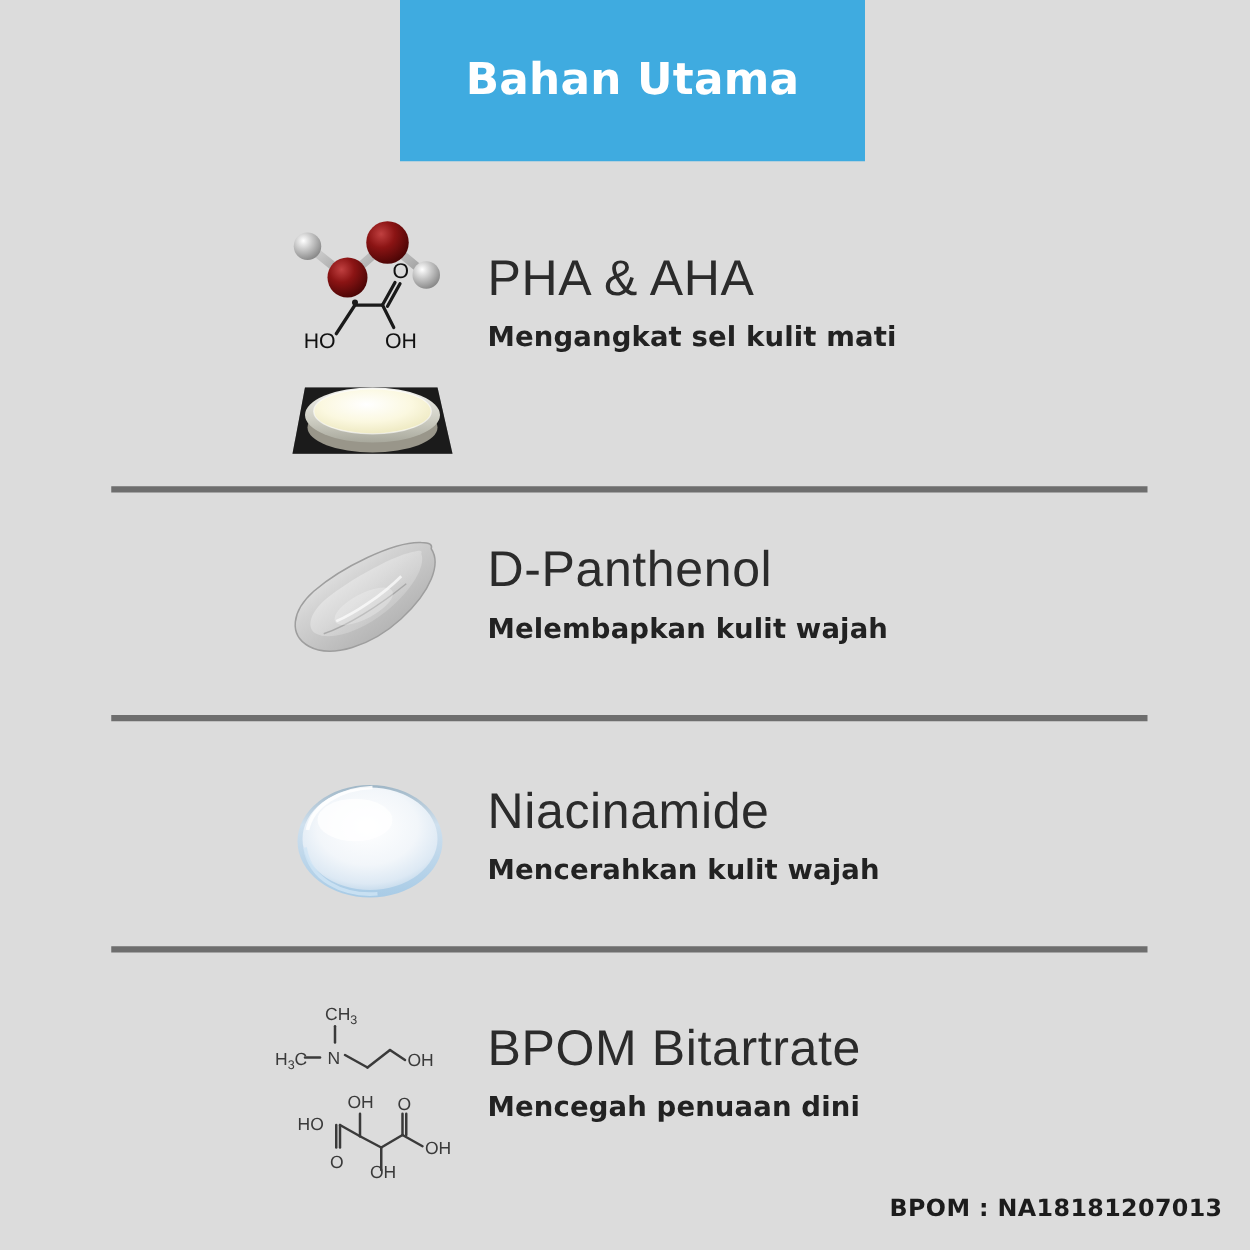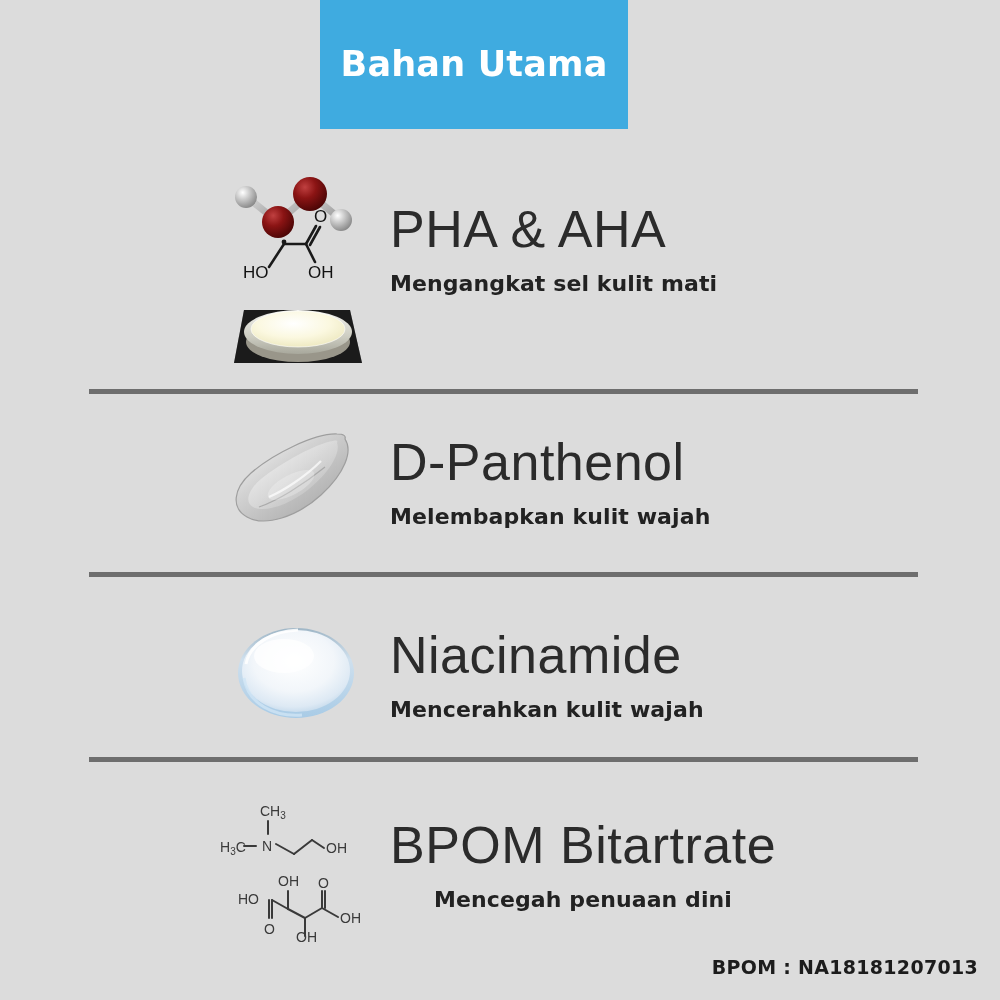--- a/index.html
+++ b/index.html
@@ -11,21 +11,21 @@
   }
   #page {
     position:relative;
     width:1000px; height:1000px;
     background:#dcdcdc;
   }
 
   
   .banner {
     position:absolute;
-    left:320px; top:0; width:308px; height:129px;
+    left:320px; top:0; width:372px; height:129px;
     background:#3fabe0;
     display:flex; align-items:center; justify-content:center;
   }
   .banner-title {
     color:#ffffff;
     font-family:"DejaVu Sans", sans-serif;
     font-weight:bold;
     font-size:35px;
     letter-spacing:0.2px;
     line-height:1;
@@ -34,21 +34,21 @@
   
   .row { position:absolute; left:0; width:1000px; }
   .row-icon {
     position:absolute;
     display:flex; align-items:center; justify-content:center;
   }
   .row-text { position:absolute; left:390px; }
   .ing-name {
     font-family:"Liberation Sans", sans-serif;
     font-weight:300;
-    font-size:52px;
+    font-size:40px;
     color:#2b2b2b;
     letter-spacing:0.5px;
     line-height:1.05;
     white-space:nowrap;
   }
   .ing-desc {
     font-family:"DejaVu Sans", sans-serif;
     font-weight:bold;
     font-size:22px;
     color:#222222;
@@ -264,19 +264,19 @@
           <text x="56" y="156">O</text>
           <text x="88" y="164">OH</text>
           <text x="110" y="110">O</text>
           <text x="132" y="145">OH</text>
         </g>
       </svg>
     </div>
 
     <div class="row-text" style="top:40px;">
       <div class="ing-name">BPOM Bitartrate</div>
-      <div class="ing-desc" style="margin-top:14px;text-align:center;">Mencegah penuaan dini</div>
+      <div class="ing-desc" style="margin-top:14px;">Mencegah penuaan dini</div>
     </div>
   </div>
 
   <div class="bpom">BPOM : NA18181207013</div>
 
 </div>
 
 </body></html>

